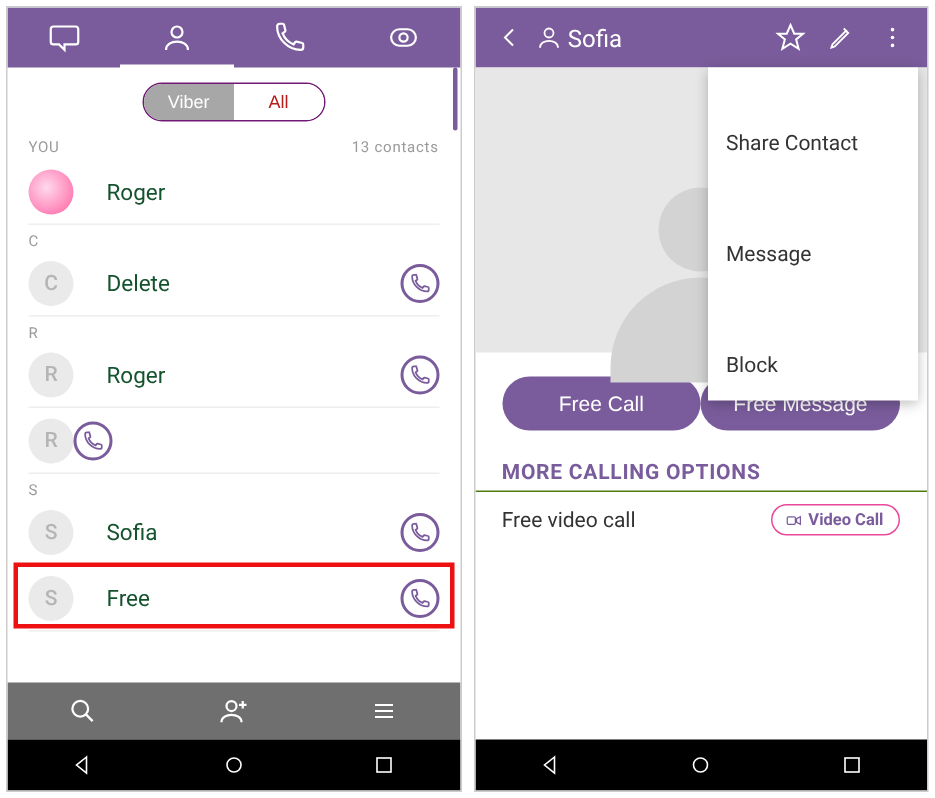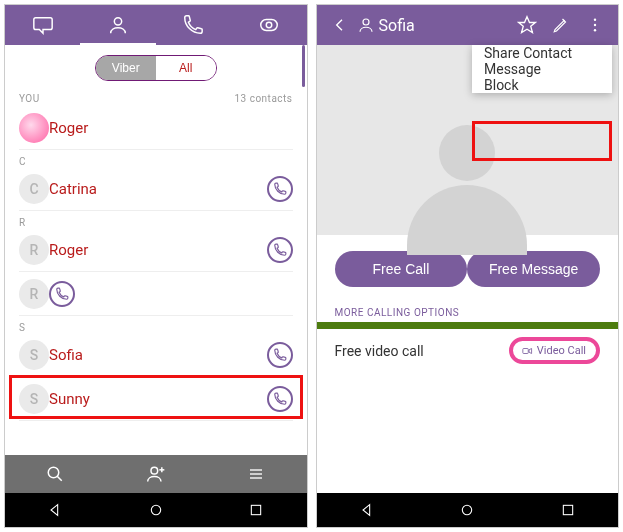--- a/index.html
+++ b/index.html
@@ -120,23 +120,23 @@
     align-items: center;
     justify-content: center;
     font-size: 14px;
     font-weight: 500;
     flex-shrink: 0;
   }
   .avatar.pink {
     background: radial-gradient(circle at 40% 40%, #ffd9ec, #ff5fa2);
   }
   .contact-name {
-    margin-left: 0;
+    margin-left: 22px;
     font-size: 15px;
-    color: #b91c1c;
+    color: #14532d;
     flex: 1;
   }
   .viber-ring {
     width: 26px; height: 26px;
     border-radius: 50%;
     border: 2px solid #7a5c9c;
     display: flex;
     align-items: center;
     justify-content: center;
   }
@@ -193,23 +193,24 @@
 
   .dropdown {
     position: absolute;
     right: 6px; top: 40px;
     width: 140px;
     background: #fff;
     box-shadow: 0 2px 8px rgba(0,0,0,0.25);
     z-index: 10;
   }
   .dropdown .ditem {
-    padding: 0 12px;
+    padding: 15px 12px;
     font-size: 14px;
     color: #333;
+    margin-top: 28px;
   }
 
   .profile-area {
     background: #e7e7e7;
     height: 190px;
     display: flex;
     align-items: flex-end;
     justify-content: center;
     position: relative;
   }
@@ -240,43 +241,44 @@
     color: #fff;
     border: none;
     border-radius: 20px;
     height: 36px;
     font-size: 14px;
     cursor: pointer;
   }
 
   .more-hdr {
     padding: 8px 18px 4px;
-    font-size: 10px;
+    font-size: 14px;
     letter-spacing: 0.5px;
     color: #7a5c9c;
-    font-weight: 400;
-    border-bottom: 7px solid #4d7c0f;
+    font-weight: 700;
+    border-bottom: 1px solid #4d7c0f;
   }
   .opt-row {
     display: flex;
     align-items: center;
     padding: 8px 18px;
     font-size: 14px;
     color: #333;
   }
   .opt-row .chip {
     margin-left: auto;
-    border: 4px solid #ec4899;
+    border: 1px solid #ec4899;
     color: #7a5c9c;
     border-radius: 14px;
     font-size: 11px;
     padding: 3px 10px 3px 8px;
     display: flex;
     align-items: center;
     gap: 4px;
+    font-weight: bold;
   }
   .obscured {
     color: #333;
     position: relative;
   }
   .strike {
     position: absolute;
     left: 0; right: 0; top: 50%;
     height: 8px;
     background: #fff;
@@ -338,21 +340,21 @@
     </div>
     <div class="contact-row">
       <div class="avatar pink"></div>
       <div class="contact-name">Roger</div>
       <div class="sep"></div>
     </div>
 
     <div class="letter-header">C</div>
     <div class="contact-row">
       <div class="avatar">C</div>
-      <div class="contact-name">Catrina</div>
+      <div class="contact-name">Delete</div>
       <span class="viber-ring">
         <svg width="14" height="14" viewBox="0 0 24 24" fill="none" stroke="#7a5c9c" stroke-width="2">
             <path d="M22 17v2a2 2 0 0 1-2 2c-9 0-17-8-17-17A2 2 0 0 1 5 2h2a1 1 0 0 1 1 .8l1 4a1 1 0 0 1-.3 1L7 9a14 14 0 0 0 8 8l1.2-1.7a1 1 0 0 1 1-.3l4 1a1 1 0 0 1 .8 1z"></path>
           </svg>
       </span>
       <div class="sep"></div>
     </div>
 
     <div class="letter-header">R</div>
     <div class="contact-row">
@@ -381,21 +383,21 @@
       <div class="contact-name">Sofia</div>
       <span class="viber-ring">
         <svg width="14" height="14" viewBox="0 0 24 24" fill="none" stroke="#7a5c9c" stroke-width="2">
             <path d="M22 17v2a2 2 0 0 1-2 2c-9 0-17-8-17-17A2 2 0 0 1 5 2h2a1 1 0 0 1 1 .8l1 4a1 1 0 0 1-.3 1L7 9a14 14 0 0 0 8 8l1.2-1.7a1 1 0 0 1 1-.3l4 1a1 1 0 0 1 .8 1z"></path>
           </svg>
       </span>
       <div class="sep"></div>
     </div>
     <div class="contact-row">
       <div class="avatar">S</div>
-      <div class="contact-name">Sunny</div>
+      <div class="contact-name">Free</div>
       <span class="viber-ring">
         <svg width="14" height="14" viewBox="0 0 24 24" fill="none" stroke="#7a5c9c" stroke-width="2">
             <path d="M22 17v2a2 2 0 0 1-2 2c-9 0-17-8-17-17A2 2 0 0 1 5 2h2a1 1 0 0 1 1 .8l1 4a1 1 0 0 1-.3 1L7 9a14 14 0 0 0 8 8l1.2-1.7a1 1 0 0 1 1-.3l4 1a1 1 0 0 1 .8 1z"></path>
           </svg>
       </span>
       <div class="sep"></div>
     </div>
 
     <div class="highlight-red" style="left:4px; right:4px; top:288px; height:44px;"></div>
   </div>

